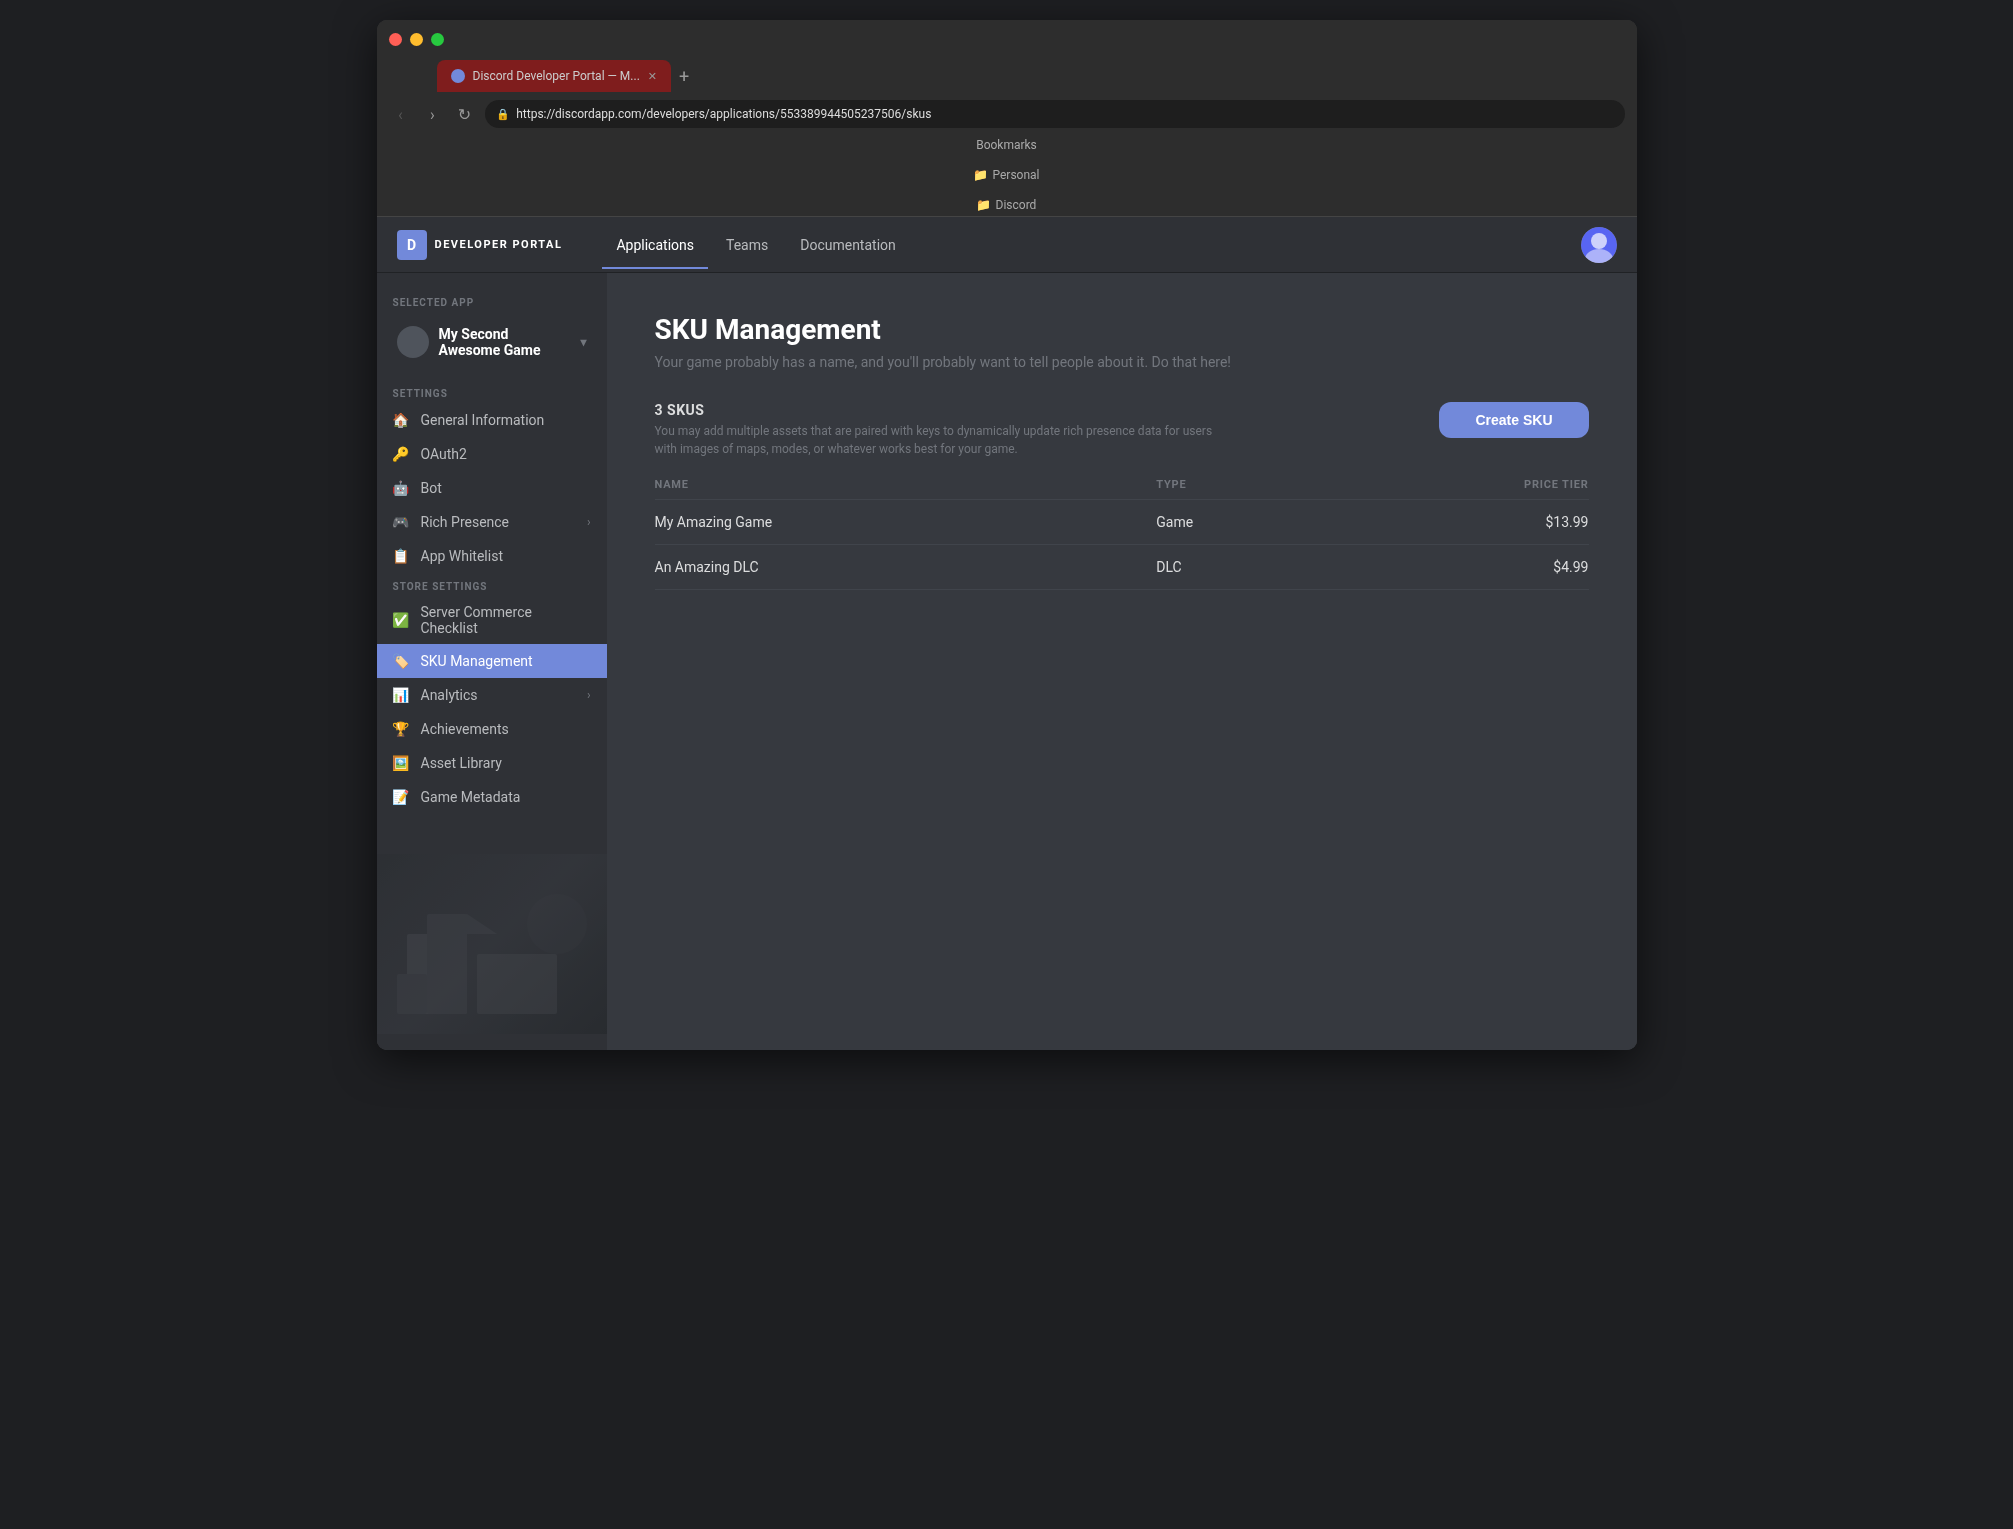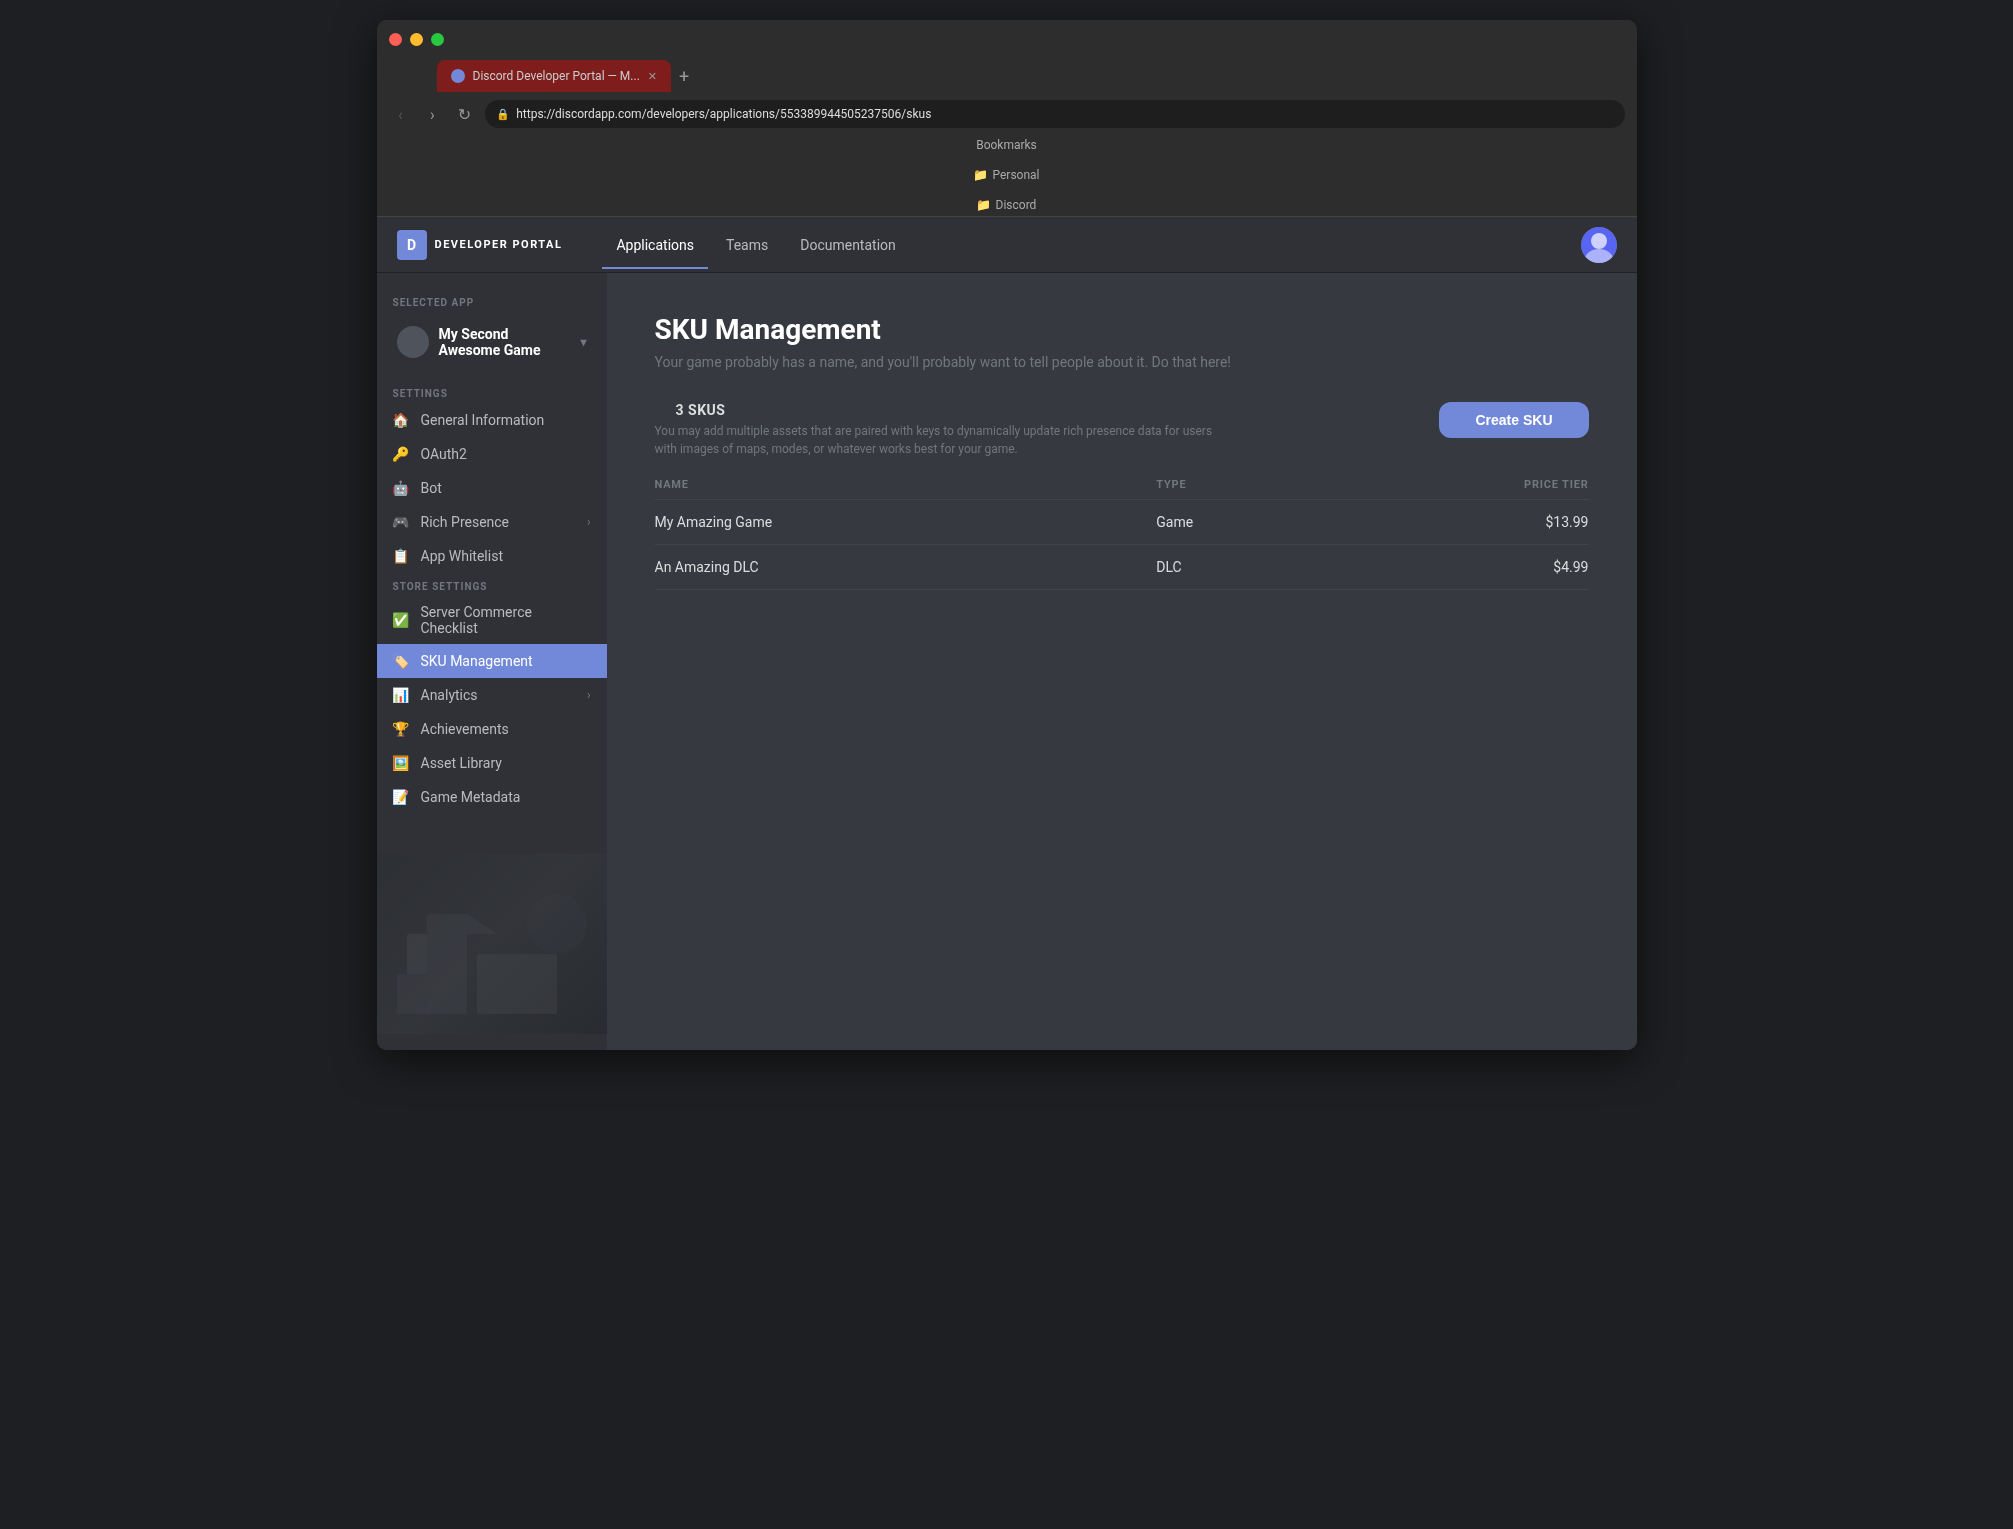--- a/index.html
+++ b/index.html
@@ -339,21 +339,20 @@
       margin-bottom: 8px;
     }
 
     .sku-count-label {
       font-size: 14px;
       font-weight: 700;
       text-transform: uppercase;
       letter-spacing: 0.5px;
       color: #dcddde;
       margin-bottom: 4px;
-      margin-left: 21px;
     }
 
     .sku-description {
       font-size: 12px;
       color: #72767d;
       max-width: 560px;
       line-height: 1.5;
       margin-bottom: 4px;
     }
 

